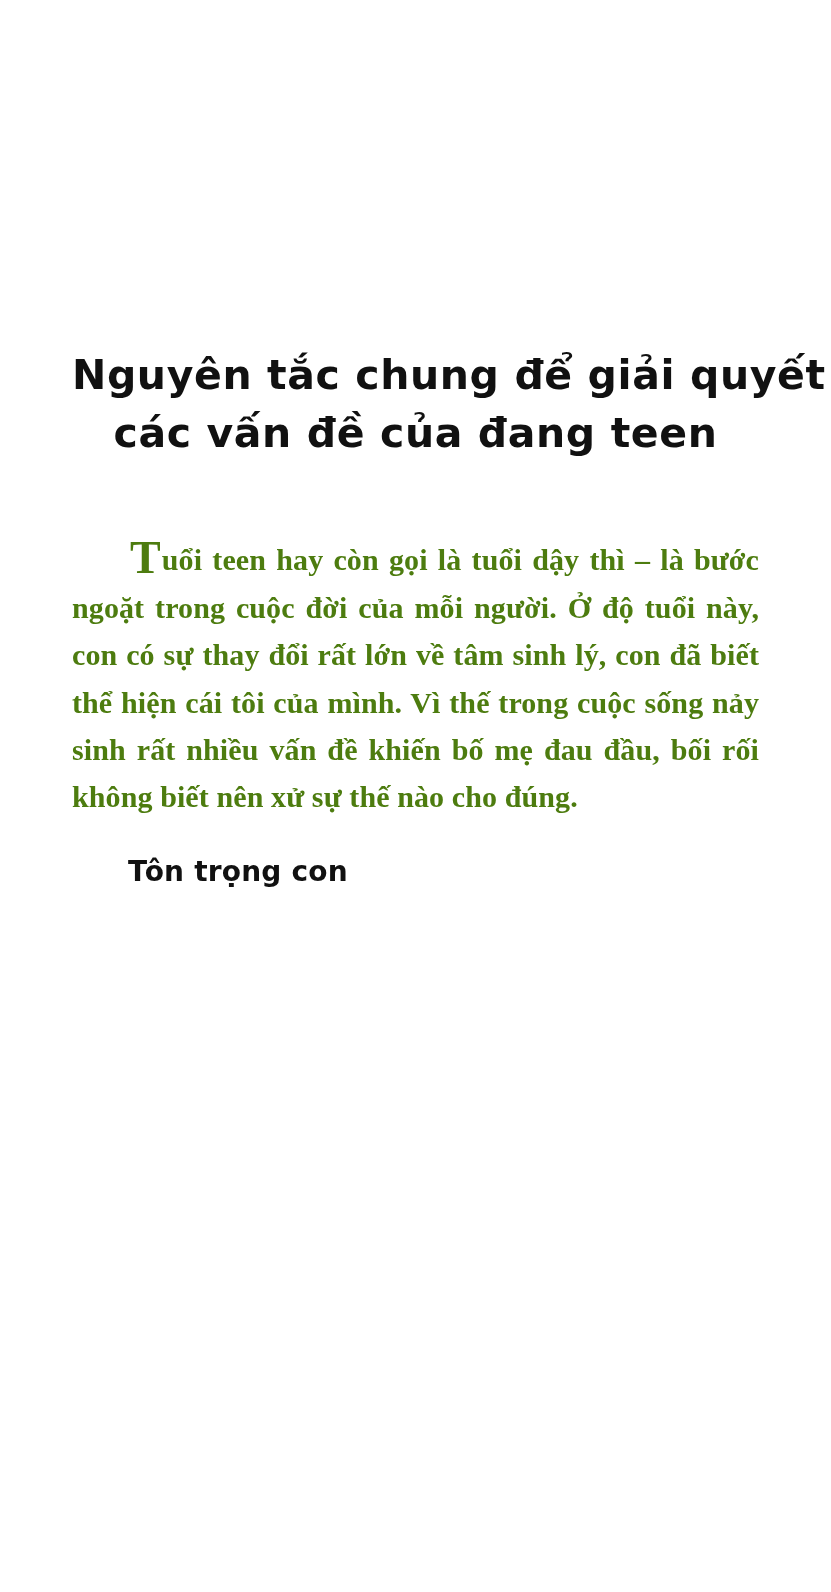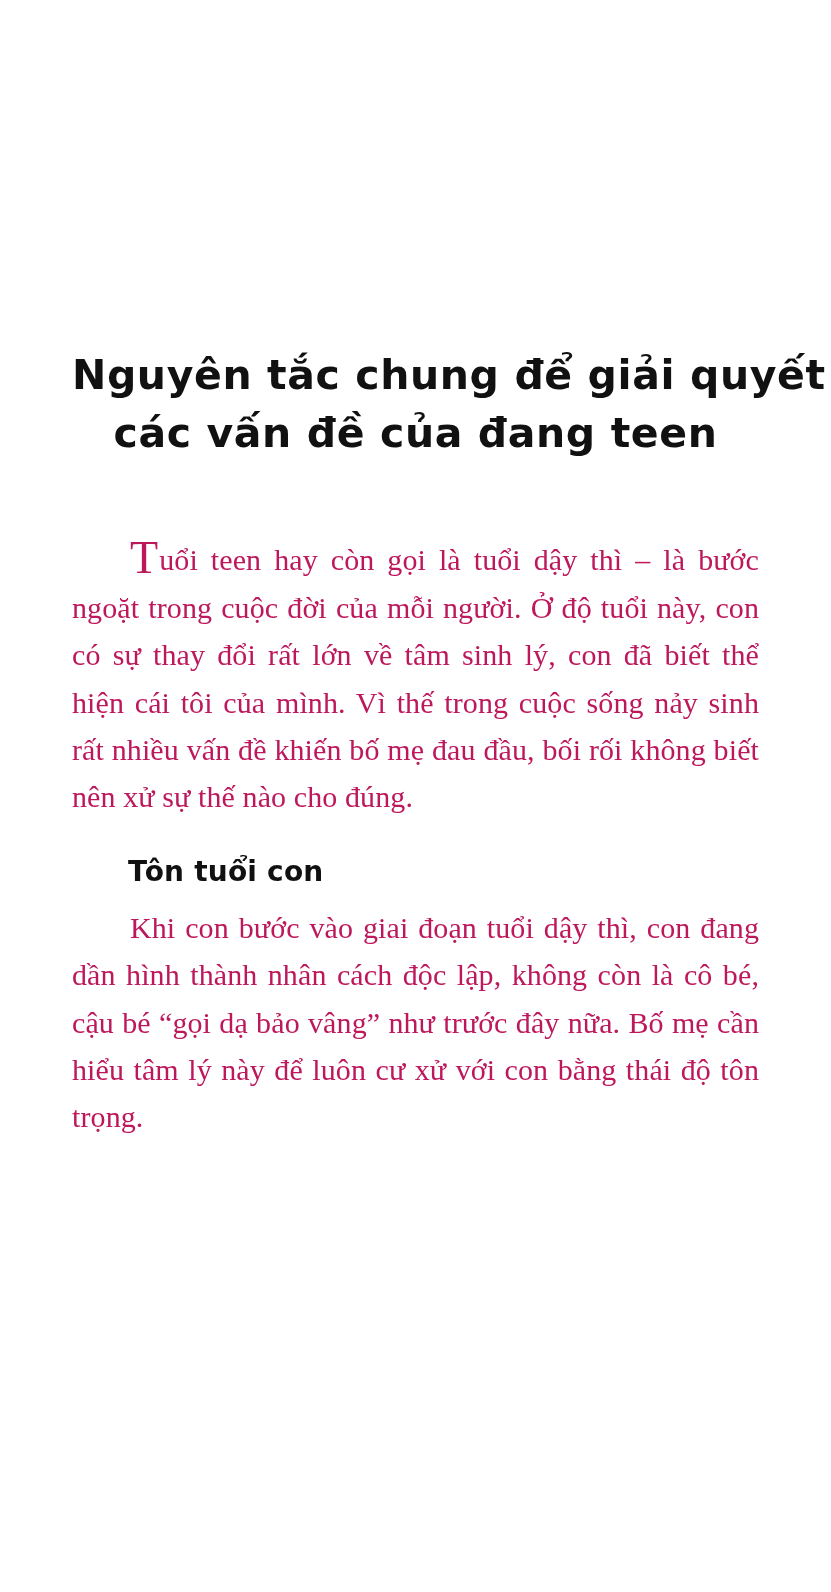--- a/index.html
+++ b/index.html
@@ -53,22 +53,23 @@
   .body-copy {
     margin-top: 74px;
   }
   p.para {
     margin: 0 0 4px 0;
     font-size: 30px;
     line-height: 1.58;
     text-align: justify;
     text-justify: inter-word;
     text-indent: 58px;
-    color: #be185d;
+    color: #4d7c0f;
     letter-spacing: 0.1px;
+    font-weight: bold;
   }
   p.para.last-in-block {
     margin-bottom: 26px;
   }
 
   
   .drop-initial {
     font-size: 46px;
     line-height: 0.9;
     vertical-align: -3px;
@@ -94,18 +95,17 @@
   <h1 class="chapter-title">
     <span class="line line-1">Nguyên tắc chung để giải quyết</span>
     <span class="line line-2">các vấn đề của đang teen</span>
   </h1>
 
   <div class="body-copy">
 
     <p class="para last-in-block"><span class="drop-initial">T</span><span>uổi teen hay còn gọi là tuổi dậy thì – là bước ngoặt trong cuộc đời của mỗi người. Ở độ tuổi này, con có sự thay đổi rất lớn về tâm sinh lý, con đã biết thể hiện cái tôi của mình. Vì thế trong cuộc sống nảy sinh rất nhiều vấn đề khiến bố mẹ đau đầu, bối rối không biết nên xử sự thế nào cho đúng.</span></p>
 
 
-    <h2 class="sub-heading">Tôn tuổi con</h2>
+    <h2 class="sub-heading">Tôn trọng con</h2>
 
-    <p class="para">Khi con bước vào giai đoạn tuổi dậy thì, con đang dần hình thành nhân cách độc lập, không còn là cô bé, cậu bé “gọi dạ bảo vâng” như trước đây nữa. Bố mẹ cần hiểu tâm lý này để luôn cư xử với con bằng thái độ tôn trọng.</p>
 
   </div>
 </div>
 
 </body></html>

